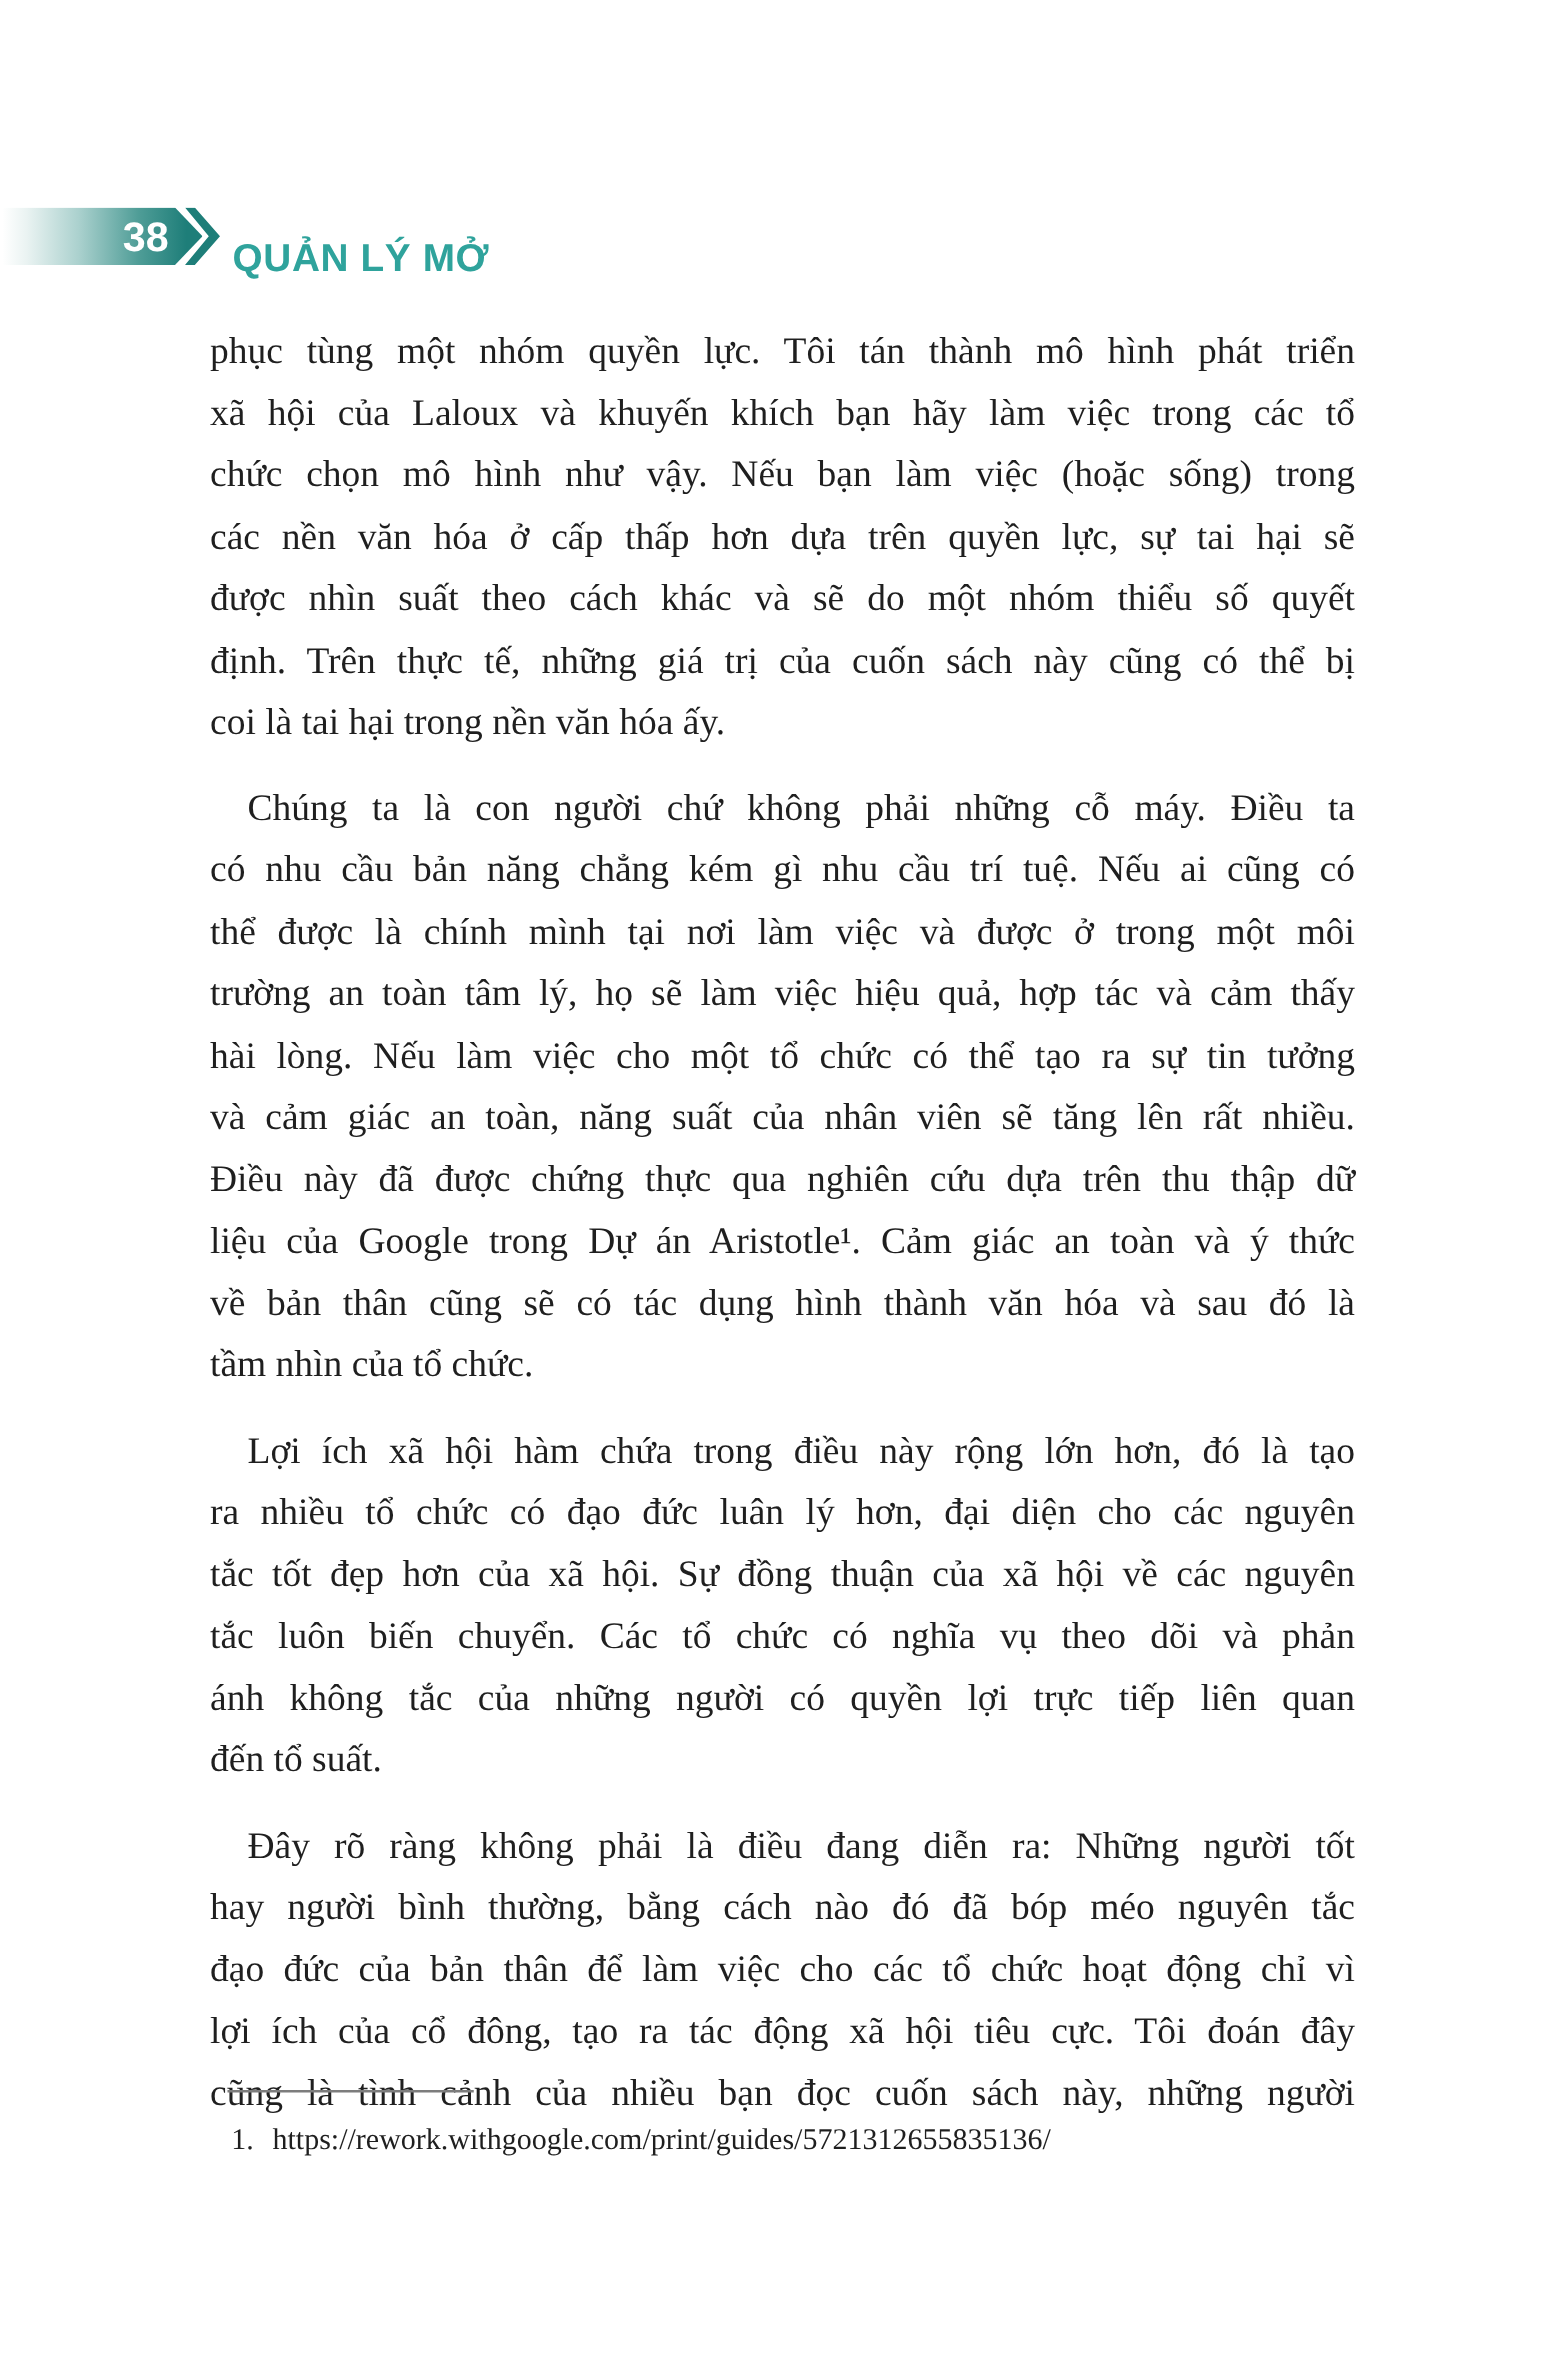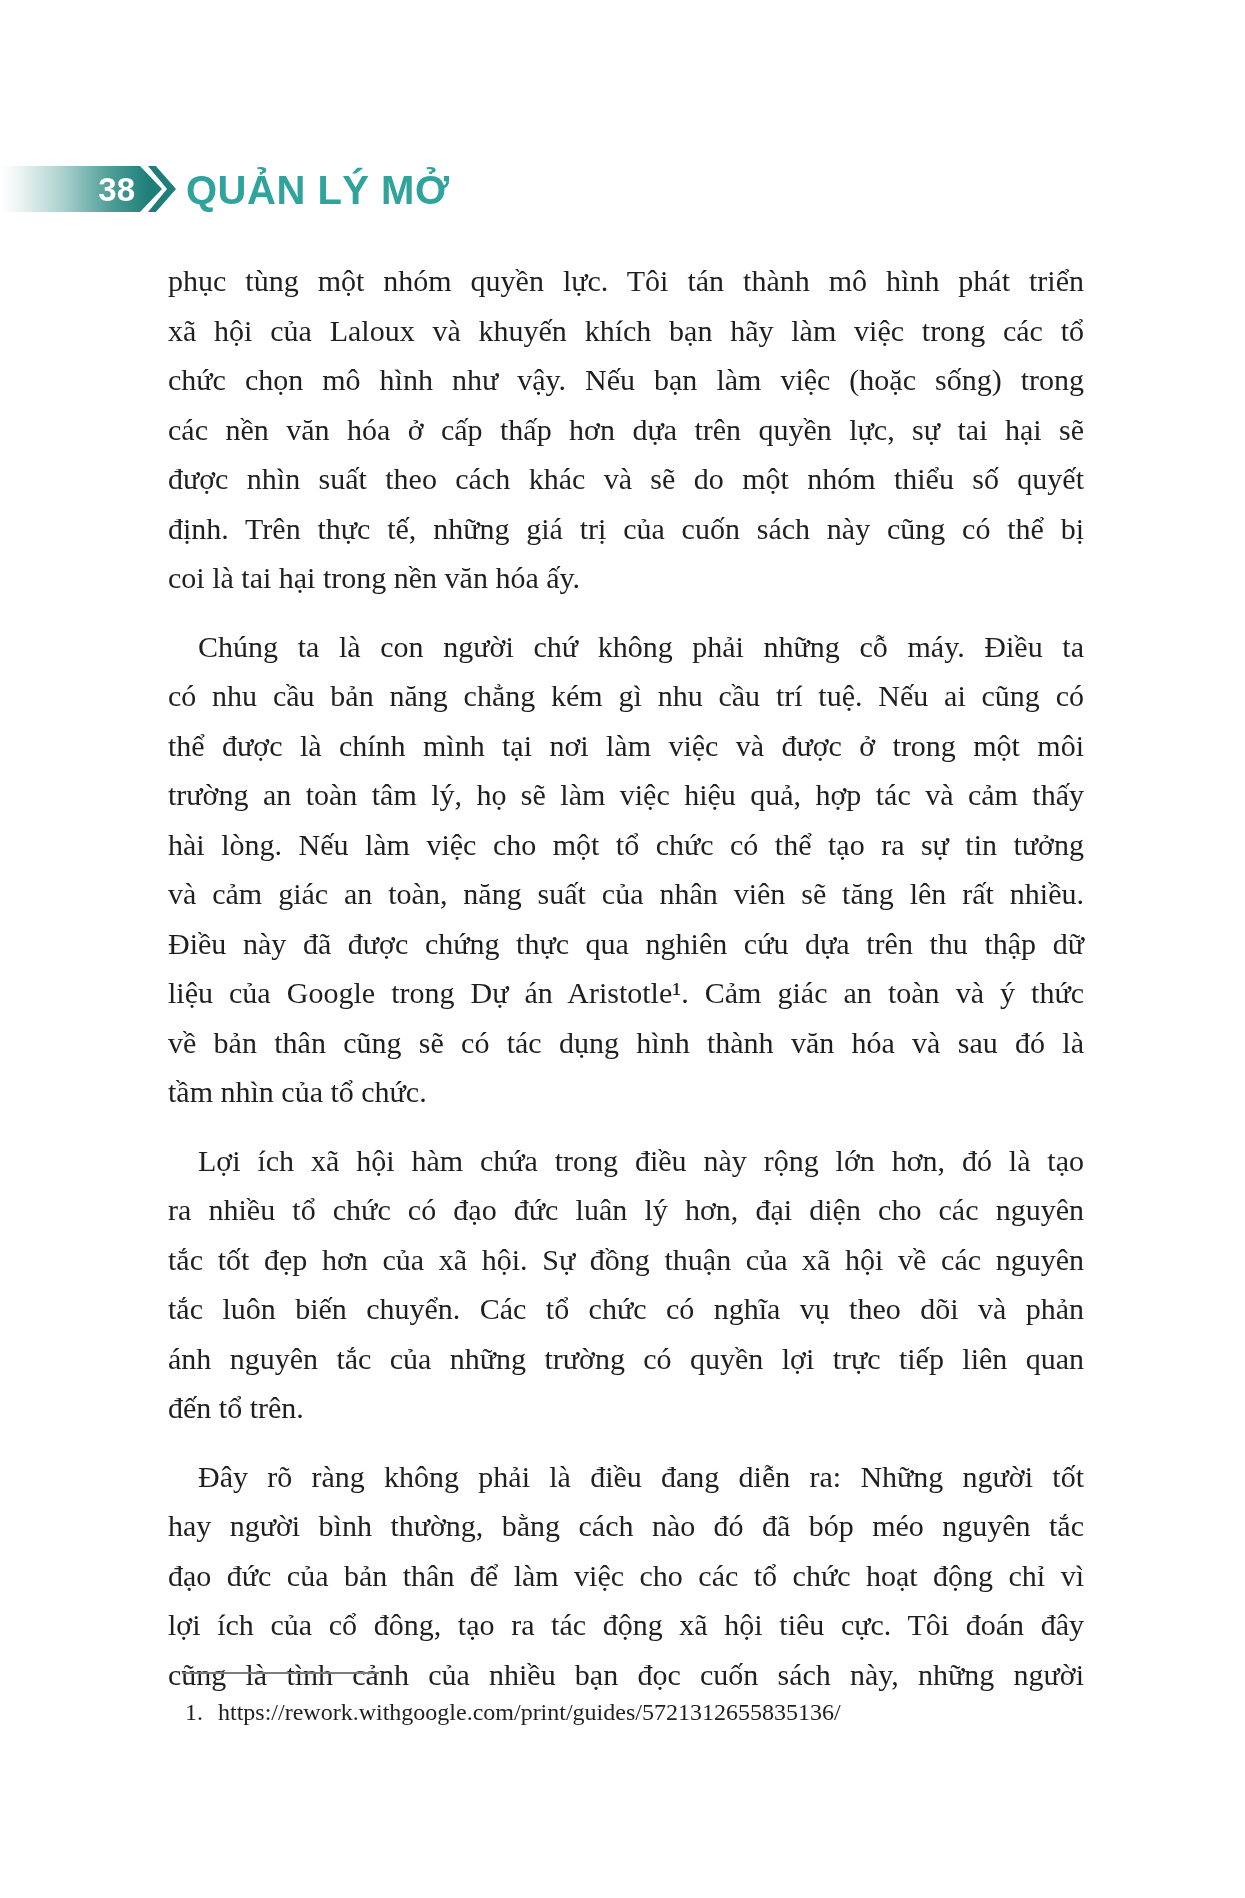--- a/index.html
+++ b/index.html
@@ -28,22 +28,22 @@
     position: absolute; right: 26px; top: 0; line-height: 46px;
     font-family: "Liberation Sans", sans-serif; font-weight: 700; font-size: 33px;
     color: #ffffff;
   }
   .chevron {
     position: absolute; left: 146px; top: 0; width: 28px; height: 46px;
     background: var(--teal-dark);
     clip-path: polygon(0 0, 28% 0, 100% 50%, 28% 100%, 0 100%, 68% 50%);
   }
   .title {
-    position: absolute; left: 183px; top: 0; line-height: 46px;
-    font-family: "Liberation Sans", sans-serif; font-weight: 700; font-size: 40px;
+    position: absolute; left: 183px; top: 17px; line-height: 46px;
+    font-family: "Liberation Sans", sans-serif; font-weight: 700; font-size: 31px;
     letter-spacing: 0.5px; color: var(--teal-mid);
   }
 
   
   .body-text {
     position: absolute; left: 163px; top: 252px; width: 922px;
     font-size: 30px; line-height: 47.5px; color: var(--ink);
   }
   .paragraph + .paragraph { margin-top: 17px; }
   .paragraph.indent .line:first-child { text-indent: 30px; }
@@ -94,22 +94,22 @@
         <div class="line">Điều này đã được chứng thực qua nghiên cứu dựa trên thu thập dữ</div>
         <div class="line">liệu của Google trong Dự án Aristotle¹. Cảm giác an toàn và ý thức</div>
         <div class="line">về bản thân cũng sẽ có tác dụng hình thành văn hóa và sau đó là</div>
         <div class="line last">tầm nhìn của tổ chức.</div>
       </div>
       <div class="paragraph indent">
         <div class="line">Lợi ích xã hội hàm chứa trong điều này rộng lớn hơn, đó là tạo</div>
         <div class="line">ra nhiều tổ chức có đạo đức luân lý hơn, đại diện cho các nguyên</div>
         <div class="line">tắc tốt đẹp hơn của xã hội. Sự đồng thuận của xã hội về các nguyên</div>
         <div class="line">tắc luôn biến chuyển. Các tổ chức có nghĩa vụ theo dõi và phản</div>
-        <div class="line">ánh nguyên tắc của những trường có quyền lợi trực tiếp liên quan</div>
-        <div class="line last">đến tổ trên.</div>
+        <div class="line">ánh không tắc của những người có quyền lợi trực tiếp liên quan</div>
+        <div class="line last">đến tổ suất.</div>
       </div>
       <div class="paragraph indent">
         <div class="line">Đây rõ ràng không phải là điều đang diễn ra: Những người tốt</div>
         <div class="line">hay người bình thường, bằng cách nào đó đã bóp méo nguyên tắc</div>
         <div class="line">đạo đức của bản thân để làm việc cho các tổ chức hoạt động chỉ vì</div>
         <div class="line">lợi ích của cổ đông, tạo ra tác động xã hội tiêu cực. Tôi đoán đây</div>
         <div class="line">cũng là tình cảnh của nhiều bạn đọc cuốn sách này, những người</div>
       </div>
     </div>
 

